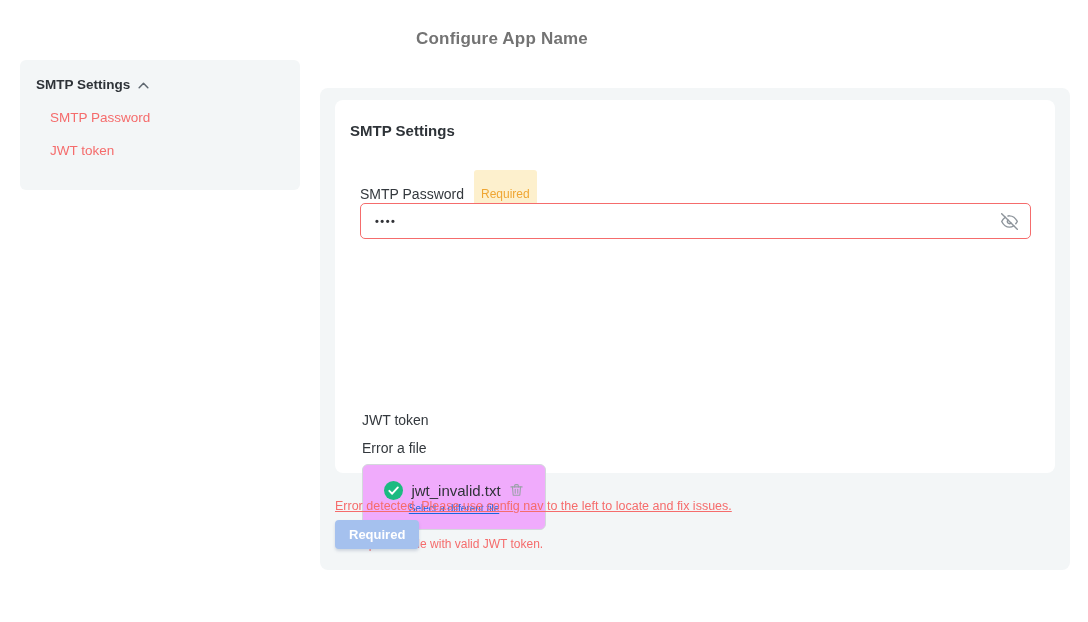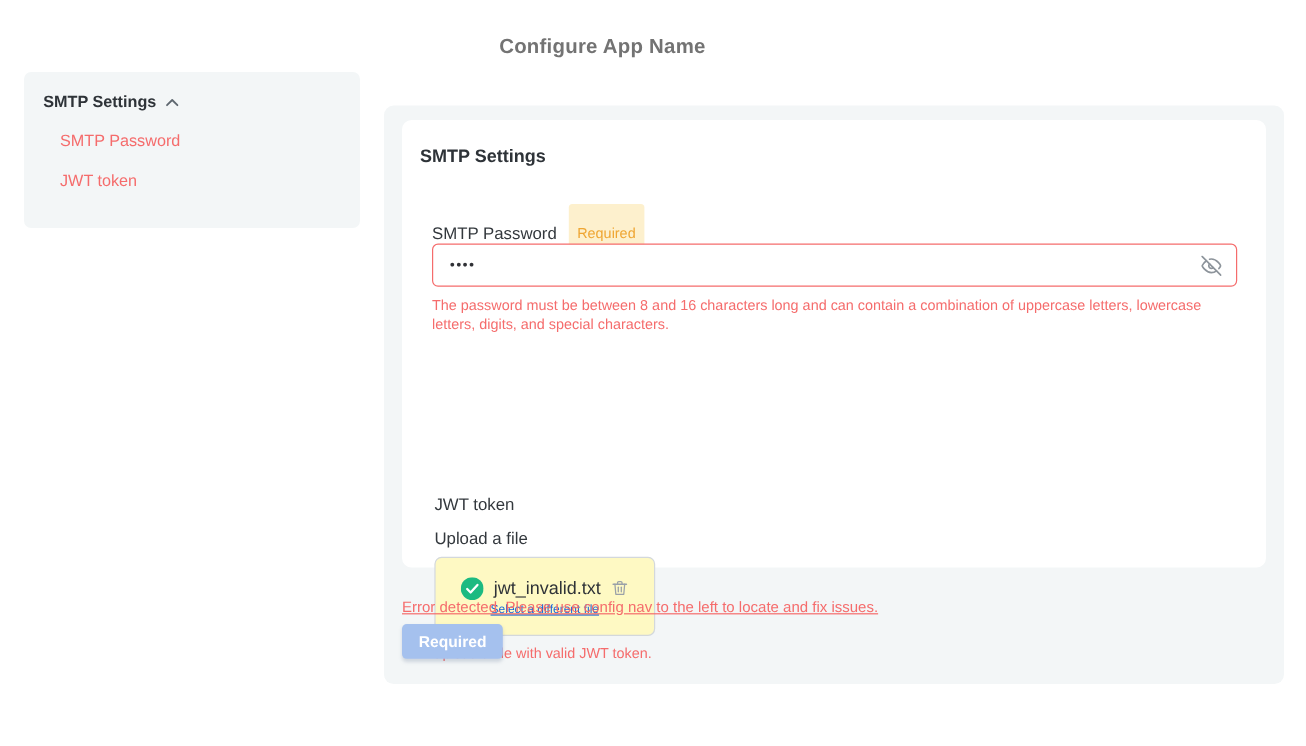--- a/index.html
+++ b/index.html
@@ -131,21 +131,21 @@
 
   .jwt-label   { position: absolute; left: 27px; top: 312px; }
   .upload-label{ position: absolute; left: 27px; top: 340px; }
 
   .upload-box {
     position: absolute;
     left: 27px; top: 364px;
     width: 184px; height: 66px;
     border: 1px solid #d3d8dc;
     border-radius: 6px;
-    background: #fef9c3;
+    background: #f0abfc;
     display: flex;
     flex-direction: column;
     align-items: center;
     justify-content: center;
     gap: 3px;
   }
   .file-row {
     display: flex;
     align-items: center;
     gap: 8px;
@@ -219,24 +219,23 @@
       <span class="eye-icon">
         <svg width="17" height="17" viewBox="0 0 24 24" fill="none" stroke="#8d949b" stroke-width="2" stroke-linecap="round" stroke-linejoin="round">
           <path d="M17.94 17.94A10.07 10.07 0 0 1 12 20c-7 0-11-8-11-8a18.45 18.45 0 0 1 5.06-5.94"></path>
           <path d="M9.9 4.24A9.12 9.12 0 0 1 12 4c7 0 11 8 11 8a18.5 18.5 0 0 1-2.16 3.19"></path>
           <path d="M14.12 14.12a3 3 0 1 1-4.24-4.24"></path>
           <line x1="1" y1="1" x2="23" y2="23"></line>
         </svg>
       </span>
     </div>
 
-    <p class="error-text pw-error">The password must be between 8 and 16 characters long and can contain a combination of uppercase letters, lowercase letters, digits, and special characters.</p>
 
     <div class="field-label jwt-label">JWT token</div>
-    <div class="field-label upload-label">Upload a file</div>
+    <div class="field-label upload-label">Error a file</div>
 
     <div class="upload-box">
       <div class="file-row">
         <span style="display:flex;">
           <svg width="19" height="19" viewBox="0 0 20 20">
             <circle cx="10" cy="10" r="10" fill="#1cba81"></circle>
             <path d="M5.6 10.4l3 3 6-6.6" stroke="#ffffff" stroke-width="2" fill="none" stroke-linecap="round" stroke-linejoin="round"></path>
           </svg>
         </span>
         <span class="file-name">jwt_invalid.txt</span>

